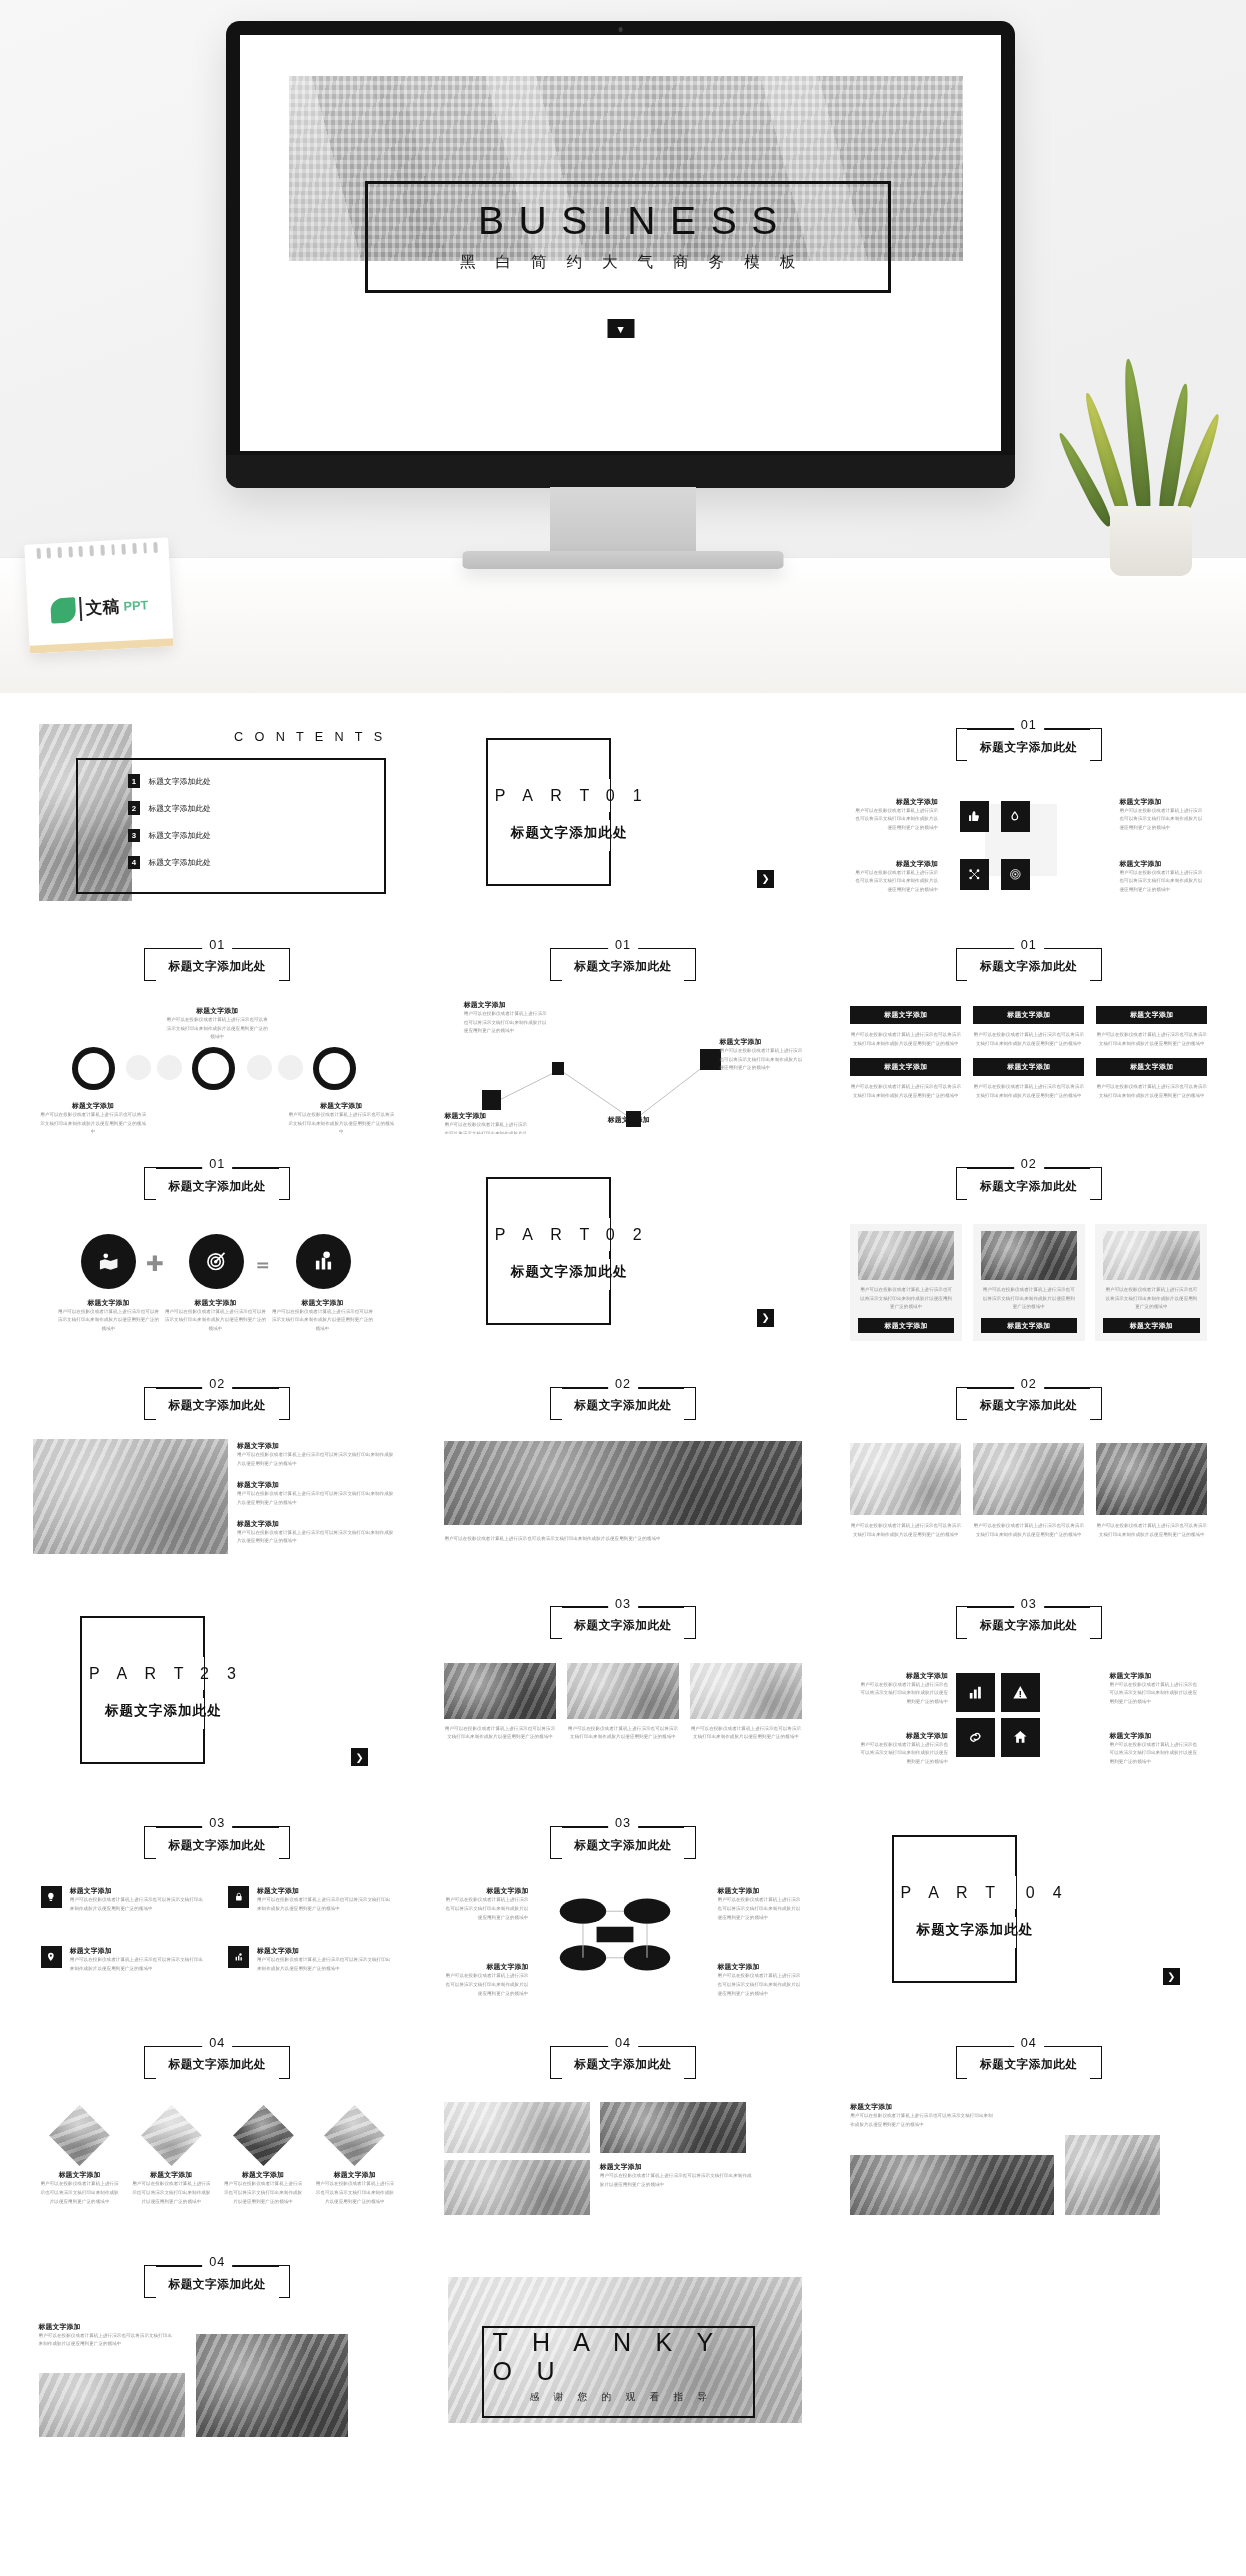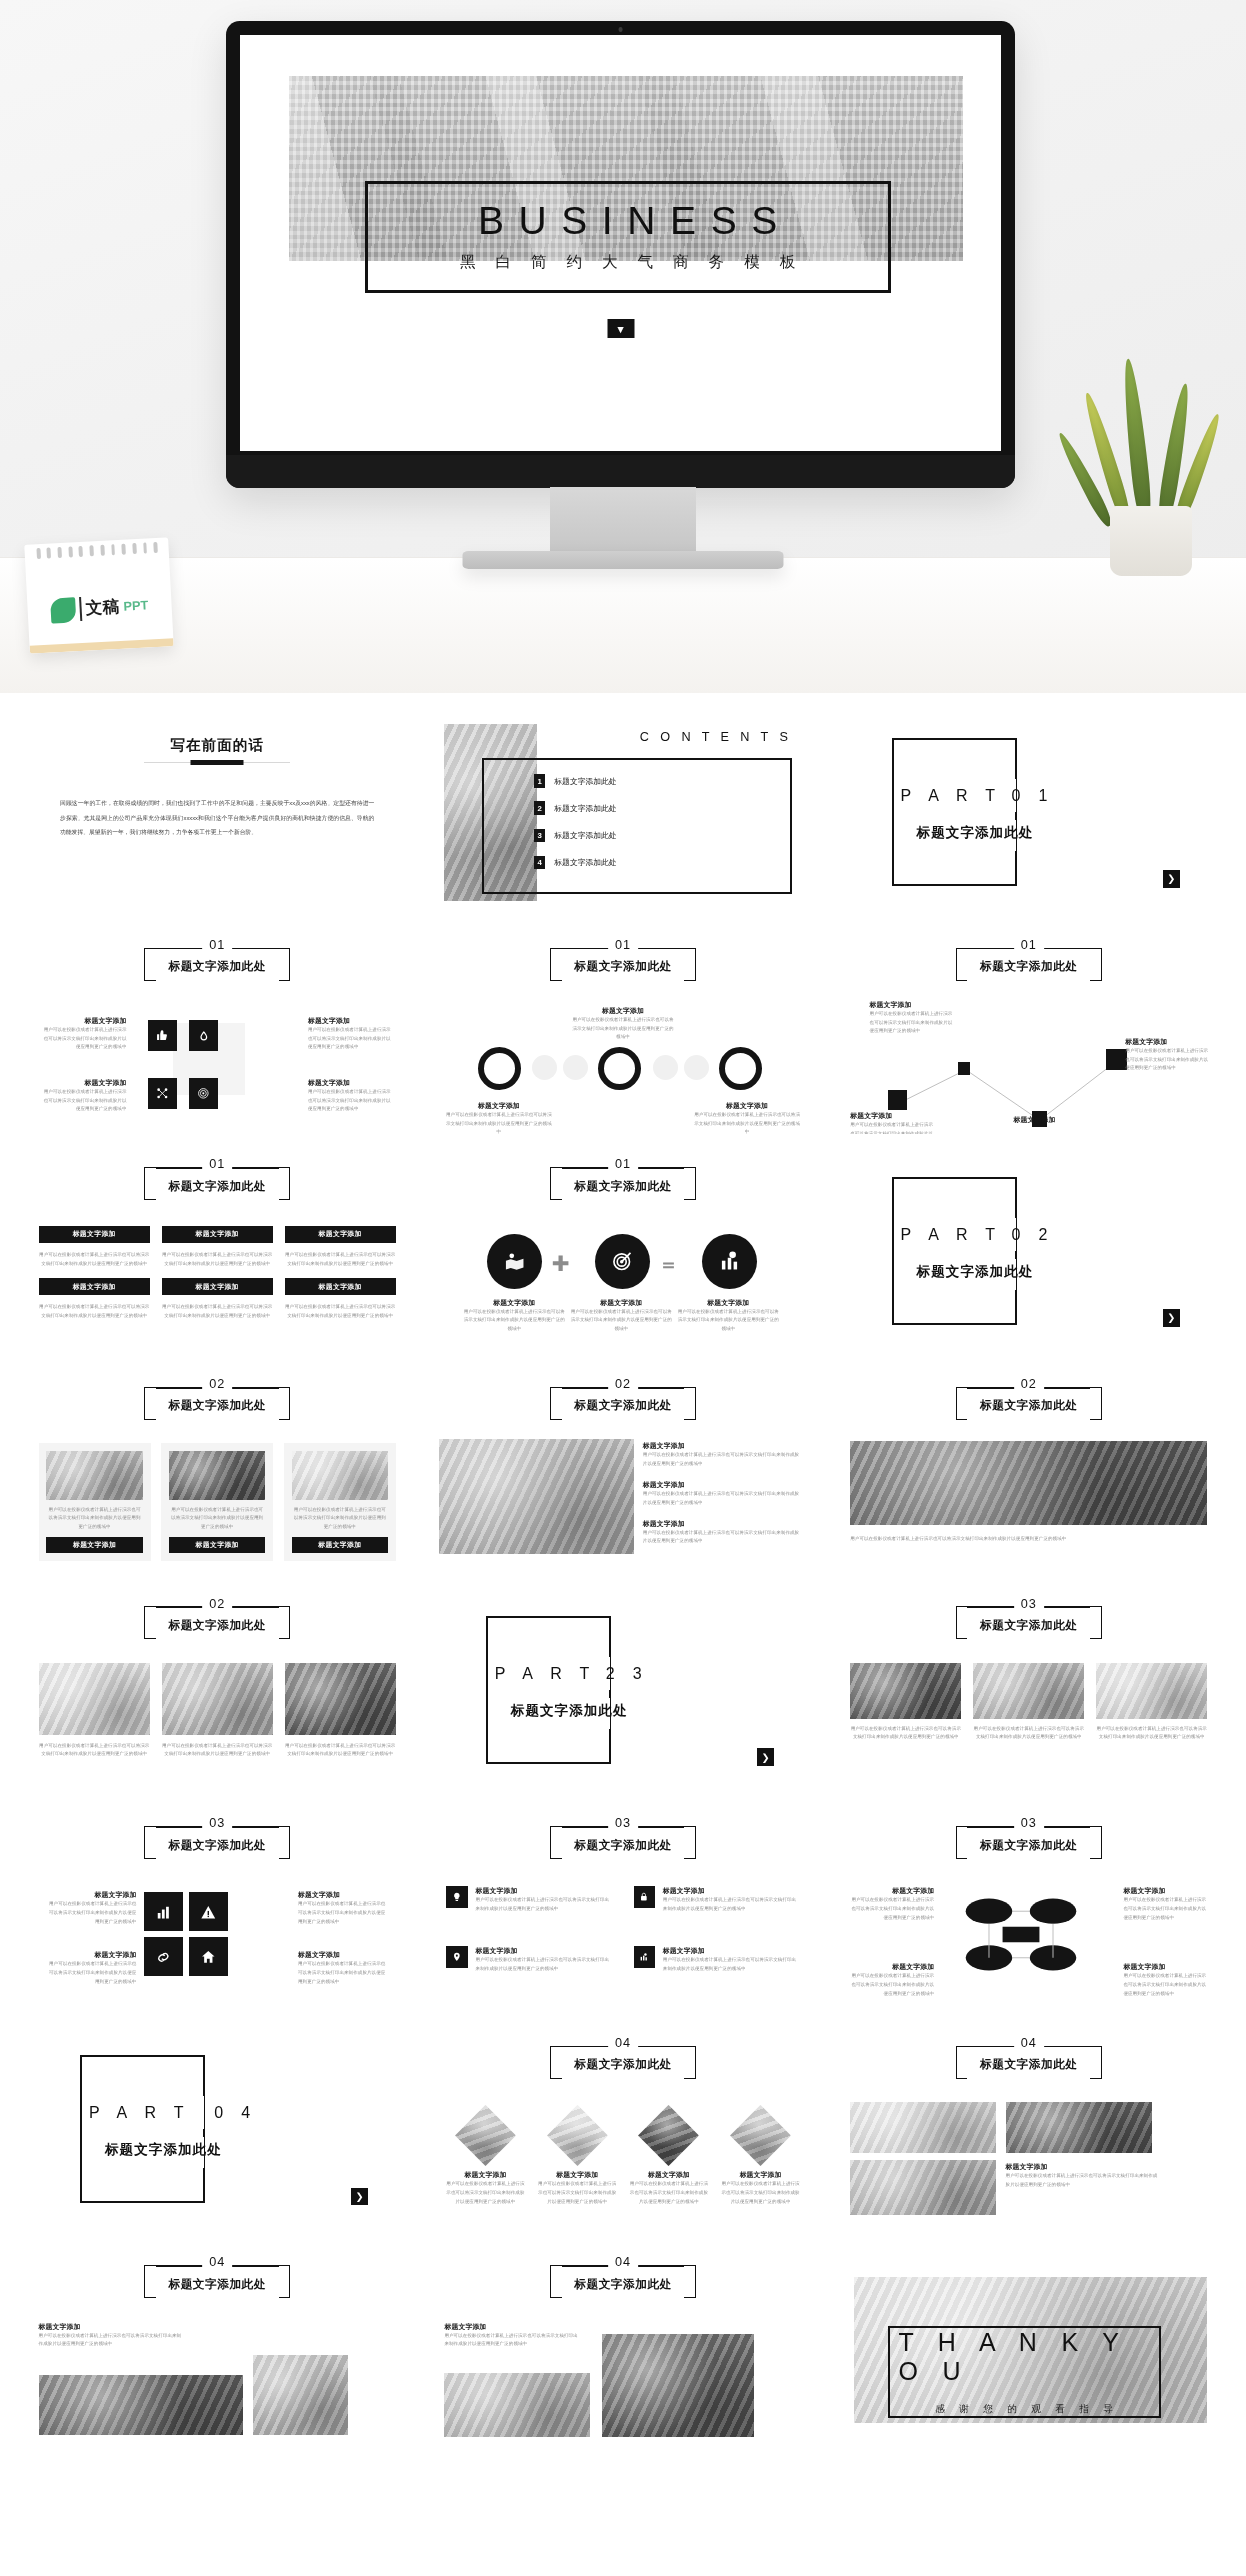--- a/index.html
+++ b/index.html
@@ -218,21 +218,21 @@
   .lbl-black{background:#141414;color:#fff;font-size:6.8px;font-weight:700;
     display:flex;align-items:center;justify-content:center;letter-spacing:0.4px;}
   .card-bg{background:#f4f4f4;}
 
   svg{display:block;}
   .ico{fill:#fff;}
 
   
   .ty-frame{
     position:absolute;left:51px;top:78px;width:273px;height:92px;border:2.9px solid #111;
-    display:flex;flex-direction:column;align-items:center;justify-content:space-between;
+    display:flex;flex-direction:column;align-items:center;justify-content:flex-start;
   }
   .ty-t{font-size:25px;letter-spacing:8.8px;color:#111;padding-left:8.8px;}
   .ty-s{font-size:9.7px;letter-spacing:5.8px;color:#222;margin-top:5.8px;padding-left:5.8px;}
 </style>
 </head>
 <body>
 
 <div class="hero">
   <div class="hero-desk"></div>
 
@@ -280,27 +280,20 @@
       <div class="cal-bar"></div>
       <div class="cal-txt">文稿</div>
       <div class="cal-ppt">PPT</div>
     </div>
     <div class="cal-foot"></div>
   </div>
 </div>
 
 <div class="grid">
 
-  <div class="slide">
-    <div style="padding-top:25px;" class="hdr-center">
-      <div class="hdr-title">写在前面的话</div>
-      <div class="hdr-rule"></div>
-    </div>
-    <div style="margin:33px 35px 0 35px;font-size:5.8px;color:#3c3c3c;line-height:2.5;text-align:justify;">回顾这一年的工作，在取得成绩的同时，我们也找到了工作中的不足和问题，主要反映于xx及xxx的风格。定型还有待进一步探索。尤其是网上的公司产品库充分体现我们xxxxx和我们这个平台能为客户提供良好的商机和快捷方便的信息、导航的功能发挥。展望新的一年，我们将继续努力，力争各项工作更上一个新台阶。</div>
-  </div>
 
   <div class="slide">
     <div class="ph" style="position:absolute;left:13.6px;top:13.6px;width:93px;height:177px;"></div>
     <div style="position:absolute;right:23.4px;top:19.5px;font-size:12.7px;letter-spacing:3.9px;color:#111;">C O N T E N T S</div>
     <div style="position:absolute;left:51px;top:47px;right:23.4px;height:136px;border:2.4px solid #111;"></div>
     <div style="position:absolute;left:103px;top:58px;right:31px;display:flex;flex-direction:column;gap:13.6px;padding-top:5.8px;">
       <div style="display:flex;align-items:center;gap:8.8px;">
         <span class="sq" style="width:11.7px;height:13.6px;font-size:7.8px;font-weight:700;">1</span>
         <span style="font-size:7.8px;color:#161616;">标题文字添加此处</span>
       </div>

